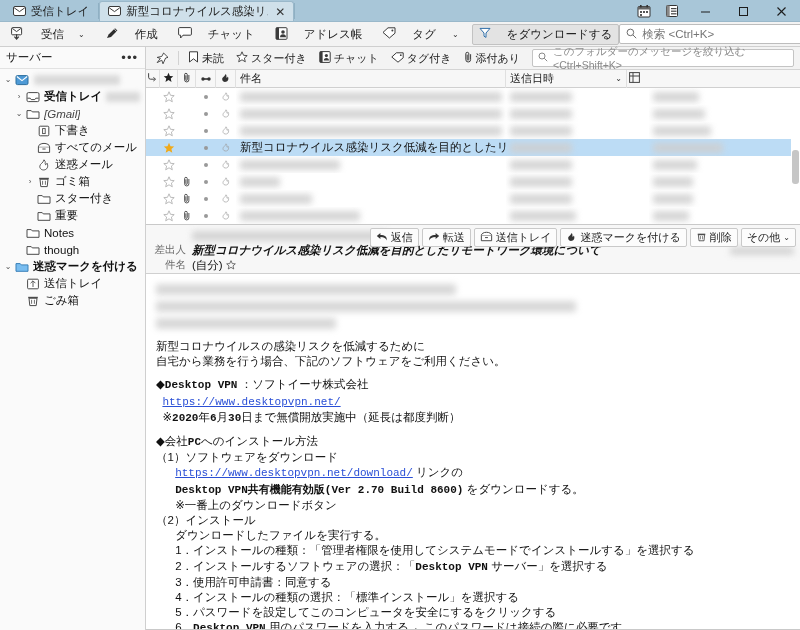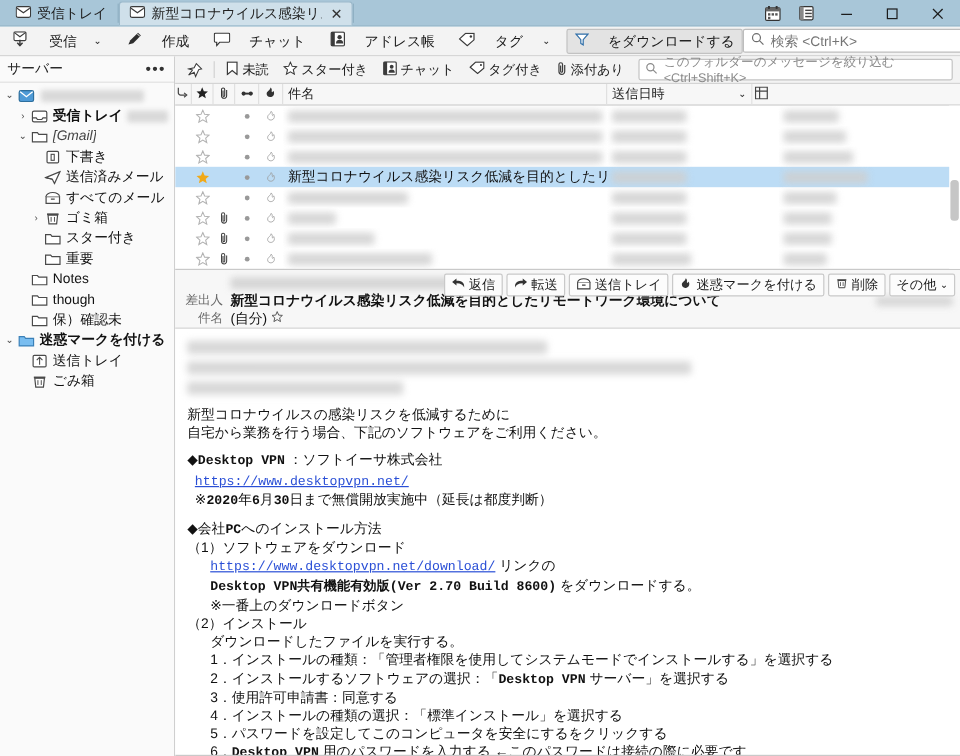--- a/index.html
+++ b/index.html
@@ -108,21 +108,21 @@
     filter: blur(3px); opacity: .85;
   }
   .vscroll { position: absolute; right: 0; top: 18px; bottom: 0; width: 9px; background: #fff; }
   .vthumb { position: absolute; right: 1px; width: 7px; background: #c6c6c6; border-radius: 3px; }
 
   
   .msghdr { flex: 0 0 48px; background: #f7f7f7; border-bottom: 1px solid #d0d0d0; padding: 3px 4px 0 6px; position: relative; }
   .hline { display: flex; align-items: center; height: 15px; font-size: 11.5px; }
   .hlabel { color: #6a6a6a; font-size: 10.5px; width: 34px; flex: 0 0 34px; text-align: right; margin-right: 6px; margin-top: 28px; }
   .hval { color: #111; }
-  .hval.bold { font-weight: bold; }
+  .hval.bold { font-weight: bold; font-style: italic; }
   .msgbtns { position: absolute; right: 4px; top: 3px; display: flex; align-items: center; gap: 0; }
   .mbtn {
     display: flex; align-items: center; gap: 3px; height: 19px; padding: 0 5px; font-size: 11px;
     border: 1px solid #c9c9c9; background: #fcfcfc; border-radius: 2px; margin-left: 3px; color: #1a1a1a; white-space: nowrap;
   }
   .star-outline { color: #9a9a9a; font-size: 11px; margin-left: 3px; }
 
   
   .msgbody { flex: 1; background: #fff; padding: 4px 0 0 0; overflow: hidden; position: relative; }
   .bodyinner { padding: 0 8px 0 10px; }
@@ -327,38 +327,37 @@
                 <rect x="2.2" y="1.2" width="9.6" height="9.6" rx="1" fill="#fff" stroke="#4a4a4a"></rect>
                 <rect x="5.6" y="3.6" width="2.6" height="5" fill="none" stroke="#4a4a4a" stroke-width="0.9"></rect>
               </svg>
             </span>
             <span class="nm">下書き</span>
           </div>
           <div class="frow" style="padding-left: 24px;">
             <span class="tw"></span>
             <span class="ic">
               <svg width="14" height="12" viewBox="0 0 14 12">
-                <path d="M1 6 L13 1 L8.4 11 L6.6 7.4 Z" fill="#fff" stroke="#4a4a4a"></path>
-                <path d="M1 6 L6.6 7.4" stroke="#4a4a4a"></path>
-              </svg>
-            </span>
-            <span class="nm">送信済みメール</span>
-          </div>
-          <div class="frow" style="padding-left: 24px;">
-            <span class="tw"></span>
-            <span class="ic">
-              <svg width="14" height="12" viewBox="0 0 14 12">
                 <path d="M1.4 4.8 h11.2 v5.6 h-11.2 Z" fill="#fff" stroke="#4a4a4a"></path>
                 <path d="M1.4 4.8 a5.6 3.4 0 0 1 11.2 0" fill="#fff" stroke="#4a4a4a"></path>
                 <path d="M5.4 7 h3.2" stroke="#4a4a4a"></path>
               </svg>
             </span>
             <span class="nm">すべてのメール</span>
           </div>
           <div class="frow" style="padding-left: 24px;">
+            <span class="tw"></span>
+            <span class="ic">
+              <svg width="14" height="12" viewBox="0 0 14 12">
+                <path d="M7 0.8 c2.4 2.2 0.4 3.6 1.6 5 c1-0.4 1.4-1.6 1.4-1.6 c1.4 2.4 0.8 5.8 -2.2 6.6 c-3 0.8 -5.2 -1.2 -5 -3.6 c0.2 -2.6 3.4 -3 4.2 -6.4 Z" fill="#fff" stroke="#4a4a4a" stroke-width="0.9"></path>
+              </svg>
+            </span>
+            <span class="nm">迷惑メール</span>
+          </div>
+          <div class="frow" style="padding-left: 24px;">
             <span class="tw">›</span>
             <span class="ic">
               <svg width="14" height="12" viewBox="0 0 14 12">
                 <path d="M3 3.2 h8 l-0.8 7.4 h-6.4 Z" fill="#fff" stroke="#4a4a4a"></path>
                 <rect x="2.2" y="1.8" width="9.6" height="1.4" fill="#4a4a4a"></rect>
                 <path d="M5.6 4.8 v4 M8.4 4.8 v4" stroke="#4a4a4a" stroke-width="0.8"></path>
               </svg>
             </span>
             <span class="nm">ゴミ箱</span>
           </div>
@@ -390,29 +389,20 @@
             <span class="nm">Notes</span>
           </div>
           <div class="frow" style="padding-left: 13px;">
             <span class="tw"></span>
             <span class="ic">
               <svg width="14" height="12" viewBox="0 0 14 12">
                 <path d="M1 2.6 h4.2 l1.1 1.3 h6.7 v6.4 h-12 Z" fill="#fff" stroke="#4a4a4a"></path>
               </svg>
             </span>
             <span class="nm">though</span>
-          </div>
-          <div class="frow" style="padding-left: 13px;">
-            <span class="tw"></span>
-            <span class="ic">
-              <svg width="14" height="12" viewBox="0 0 14 12">
-                <path d="M1 2.6 h4.2 l1.1 1.3 h6.7 v6.4 h-12 Z" fill="#fff" stroke="#4a4a4a"></path>
-              </svg>
-            </span>
-            <span class="nm">保）確認未</span>
           </div>
           <div class="frow" style="padding-left: 2px;">
             <span class="tw">⌄</span>
             <span class="ic">
               <svg width="14" height="12" viewBox="0 0 14 12">
                 <path d="M1 2.6 h4.2 l1.1 1.3 h6.7 v6.4 h-12 Z" fill="#79bdf0" stroke="#3a80b8"></path>
               </svg>
             </span>
             <span class="nm bold">迷惑マークを付ける</span>
           </div>

